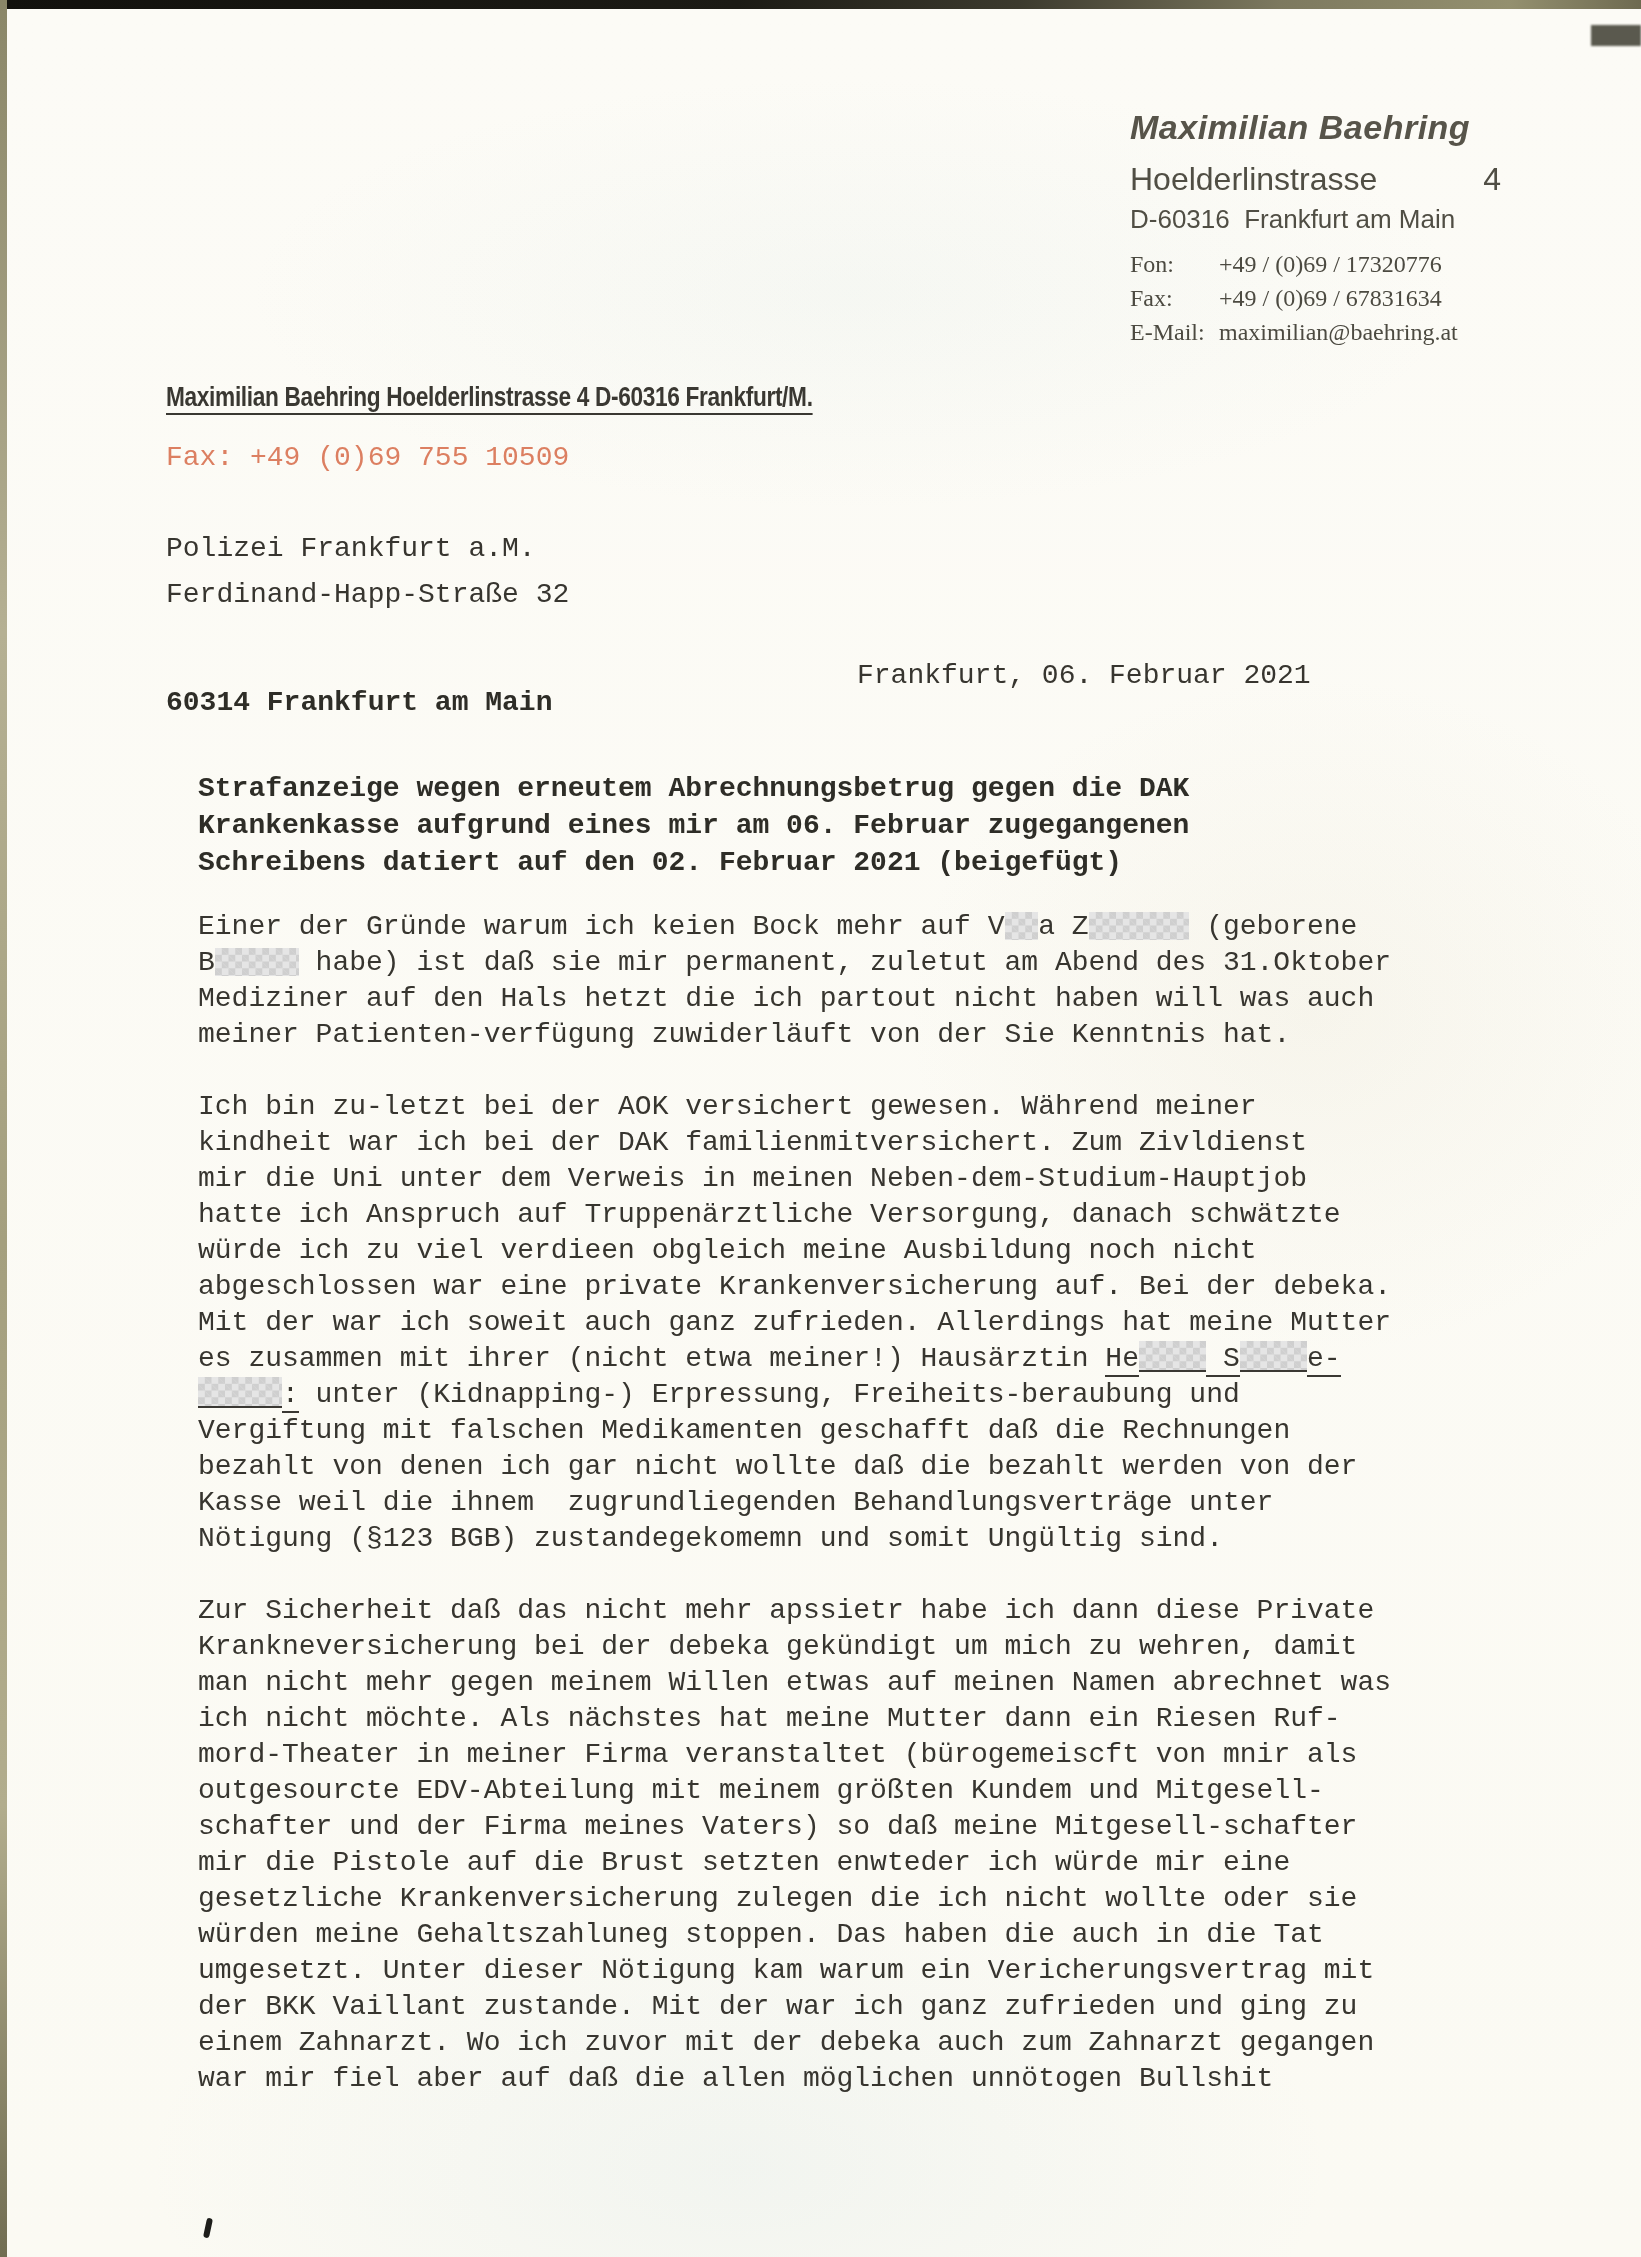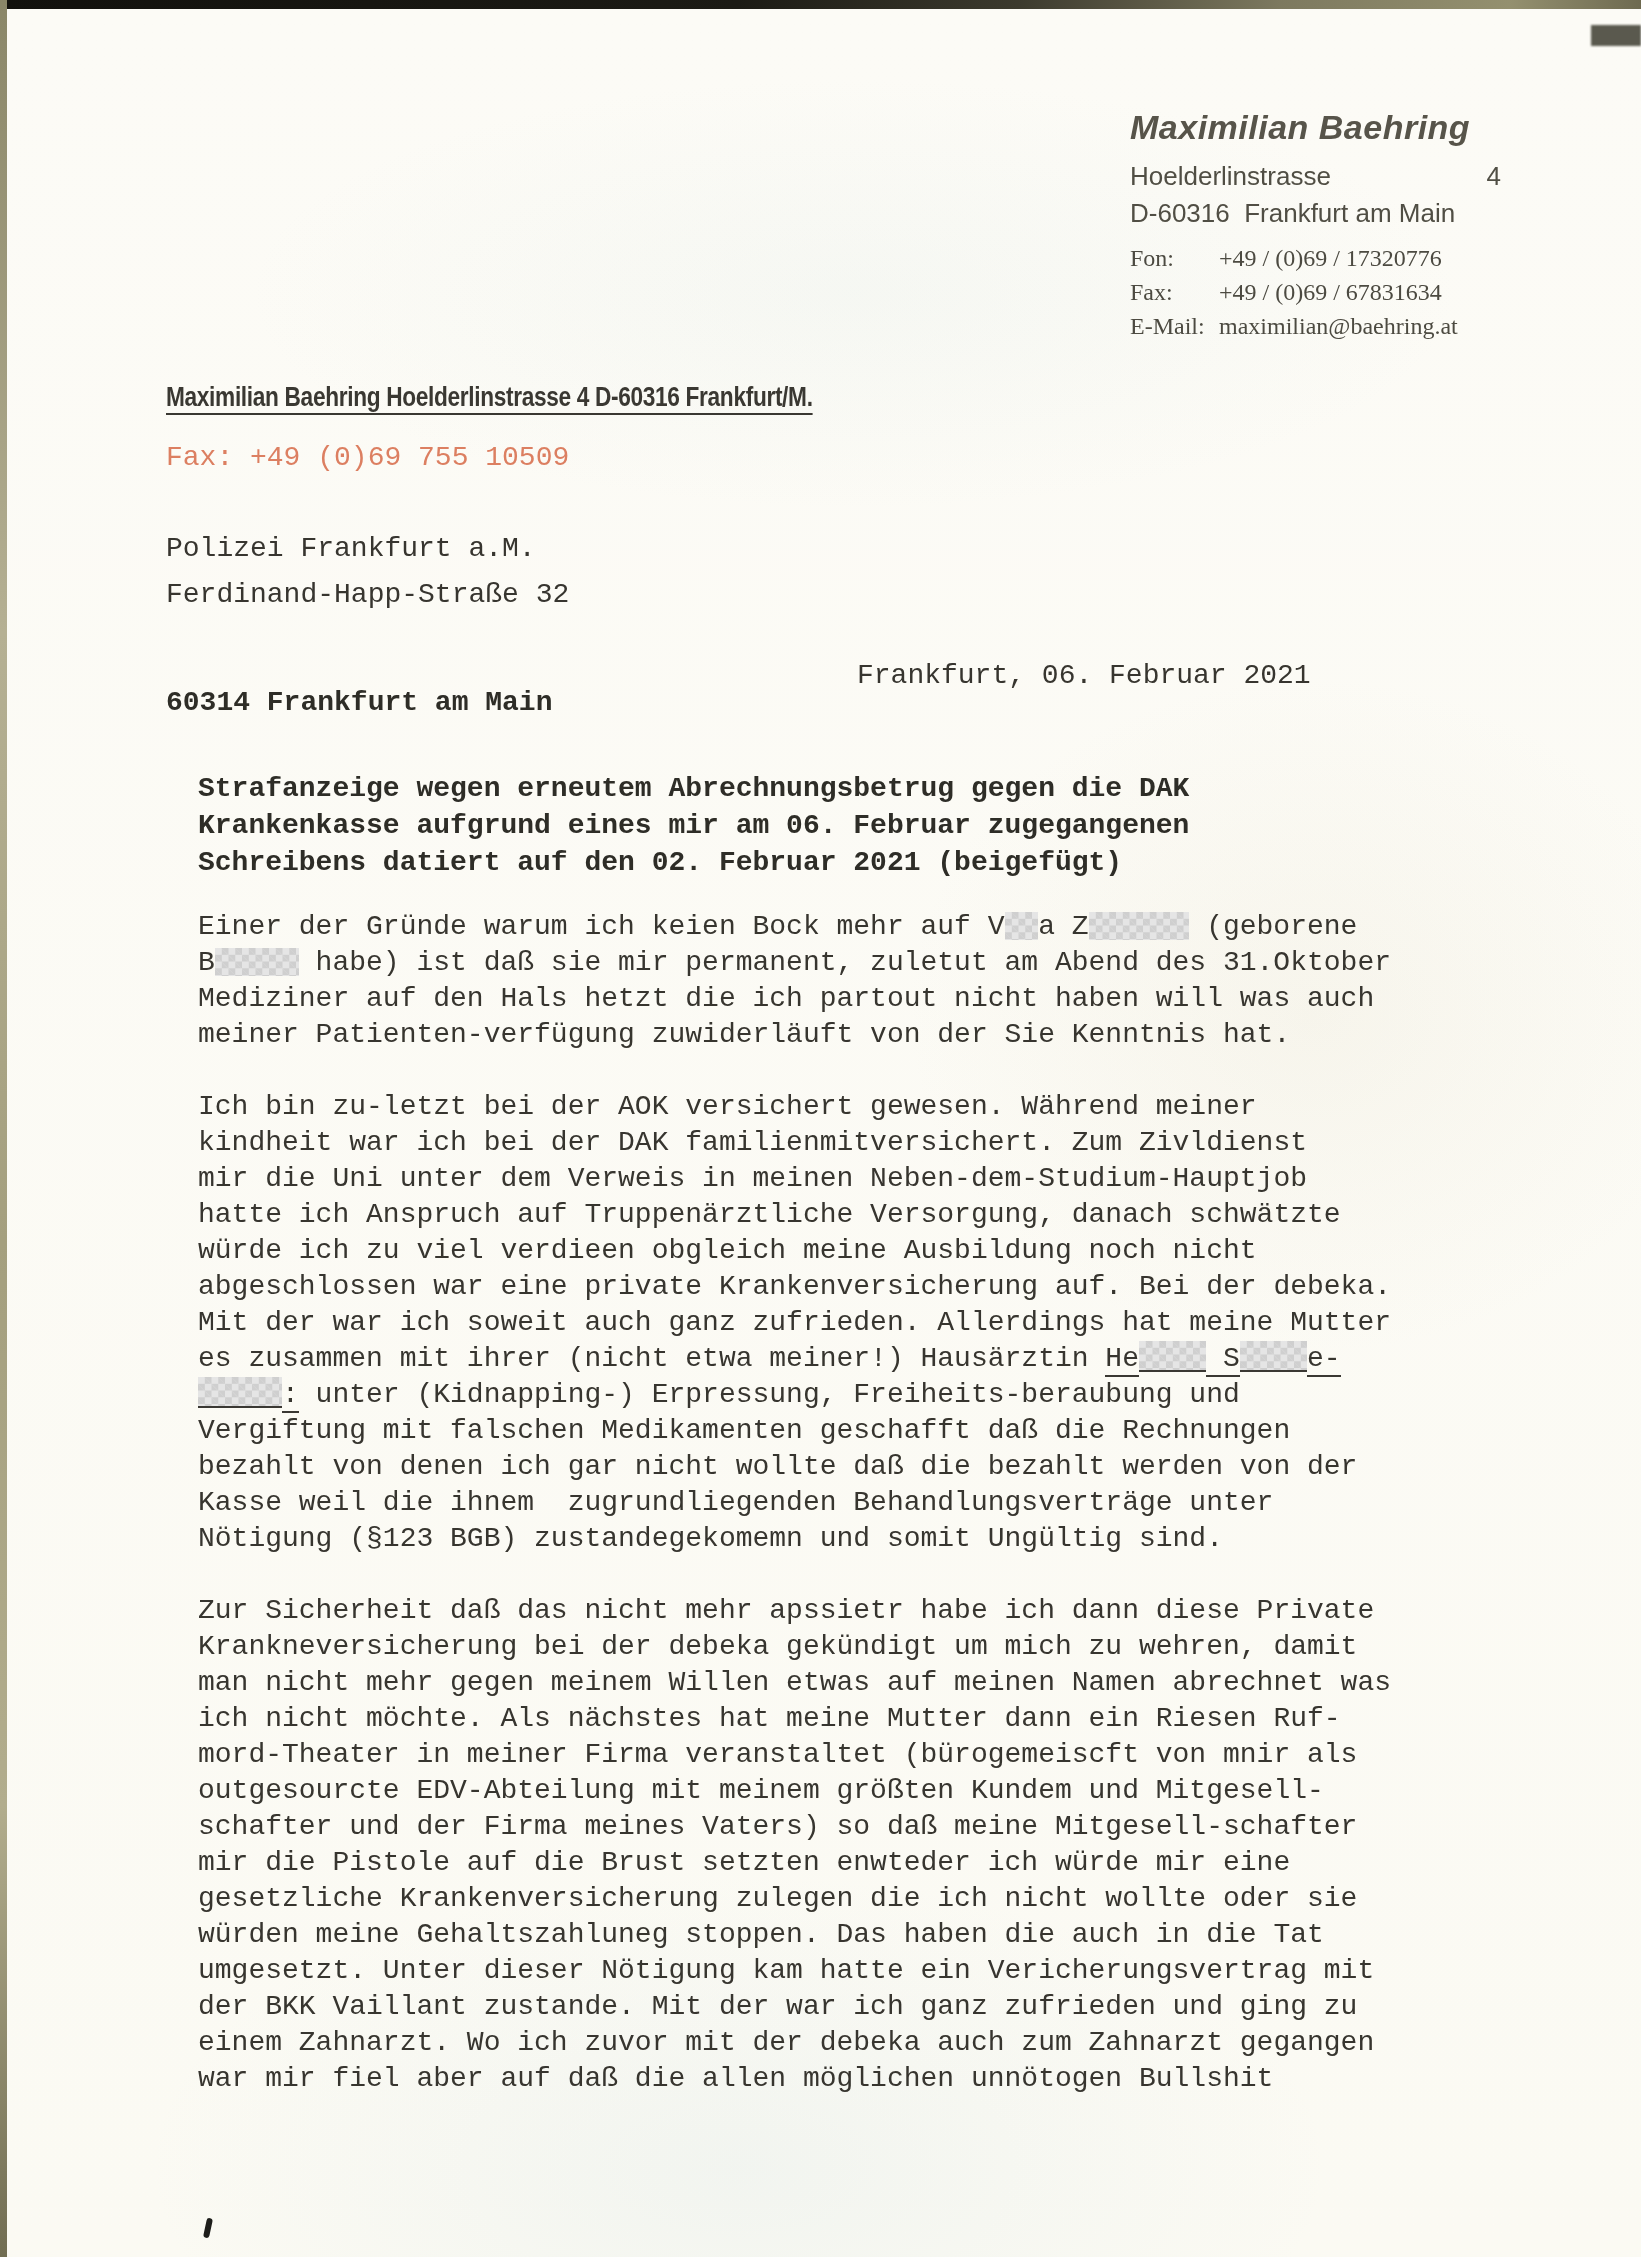--- a/index.html
+++ b/index.html
@@ -20,21 +20,21 @@
   .scan-top{position:absolute;top:0;left:0;width:100%;height:8.7px;
     background:linear-gradient(90deg,#12110d 0%,#1c1b15 45%,#3c3a2e 62%,#7d795f 78%,#94906f 92%,#6e6a50 100%);}
   .scan-top-corner{position:absolute;top:25px;right:0;width:50px;height:21px;background:#5a594e;filter:blur(1px);}
   .scan-left{position:absolute;top:0;left:0;width:6.8px;height:100%;
     background:linear-gradient(180deg,#8a8668,#b5b093 28%,#a49f7e 55%,#b2ad8d 80%,#716d52);}
   .stray-mark{position:absolute;left:205px;top:2218px;width:5.8px;height:20px;background:#1d1d1a;border-radius:2.9px;transform:rotate(12deg);}
 
   
   .letterhead{position:absolute;left:1130px;top:108px;width:371px;color:var(--ink-soft);}
   .lh-name{font-size:34px;font-weight:bold;letter-spacing:0.5px;color:#57544a;font-style:italic;}
-  .lh-addr1{display:flex;justify-content:space-between;font-size:26px;margin-top:13.5px;color:#504e44;gap:21px;}
+  .lh-addr1{display:flex;justify-content:space-between;font-size:32px;margin-top:13.5px;color:#504e44;gap:21px;}
   .lh-addr2{font-size:26px;margin-top:6.8px;white-space:pre;color:#504e44;}
   .lh-contact{margin-top:11.6px;font-size:24px;color:#4c4a41;font-family:Liberation Serif, serif;}
   .lh-row{display:flex;line-height:34px;}
   .lh-label{width:89px;flex:none;}
 
   
   .mono{font-family:"Liberation Mono","DejaVu Sans Mono",monospace;}
   .sender-line{
     position:absolute;left:166px;top:382px;font-size:27px;font-weight:bold;color:#3a3832;
     letter-spacing:-0.4px;transform:scaleX(.84);transform-origin:left top;
@@ -128,21 +128,21 @@
         <div class="line"><span>Zur Sicherheit daß das nicht mehr apssietr habe ich dann diese Private</span></div>
         <div class="line"><span>Krankneversicherung bei der debeka gekündigt um mich zu wehren, damit</span></div>
         <div class="line"><span>man nicht mehr gegen meinem Willen etwas auf meinen Namen abrechnet was</span></div>
         <div class="line"><span>ich nicht möchte. Als nächstes hat meine Mutter dann ein Riesen Ruf-</span></div>
         <div class="line"><span>mord-Theater in meiner Firma veranstaltet (bürogemeiscft von mnir als</span></div>
         <div class="line"><span>outgesourcte EDV-Abteilung mit meinem größten Kundem und Mitgesell-</span></div>
         <div class="line"><span>schafter und der Firma meines Vaters) so daß meine Mitgesell-schafter</span></div>
         <div class="line"><span>mir die Pistole auf die Brust setzten enwteder ich würde mir eine</span></div>
         <div class="line"><span>gesetzliche Krankenversicherung zulegen die ich nicht wollte oder sie</span></div>
         <div class="line"><span>würden meine Gehaltszahluneg stoppen. Das haben die auch in die Tat</span></div>
-        <div class="line"><span>umgesetzt. Unter dieser Nötigung kam hatte ein Vericherungsvertrag mit</span></div>
+        <div class="line"><span>umgesetzt. Unter dieser Nötigung kam warum ein Vericherungsvertrag mit</span></div>
         <div class="line"><span>der BKK Vaillant zustande. Mit der war ich ganz zufrieden und ging zu</span></div>
         <div class="line"><span>einem Zahnarzt. Wo ich zuvor mit der debeka auch zum Zahnarzt gegangen</span></div>
         <div class="line"><span>war mir fiel aber auf daß die allen möglichen unnötogen Bullshit</span></div>
       </div>
     </div>
   <div class="stray-mark"></div>
 </div>
 
 
 </body></html>

